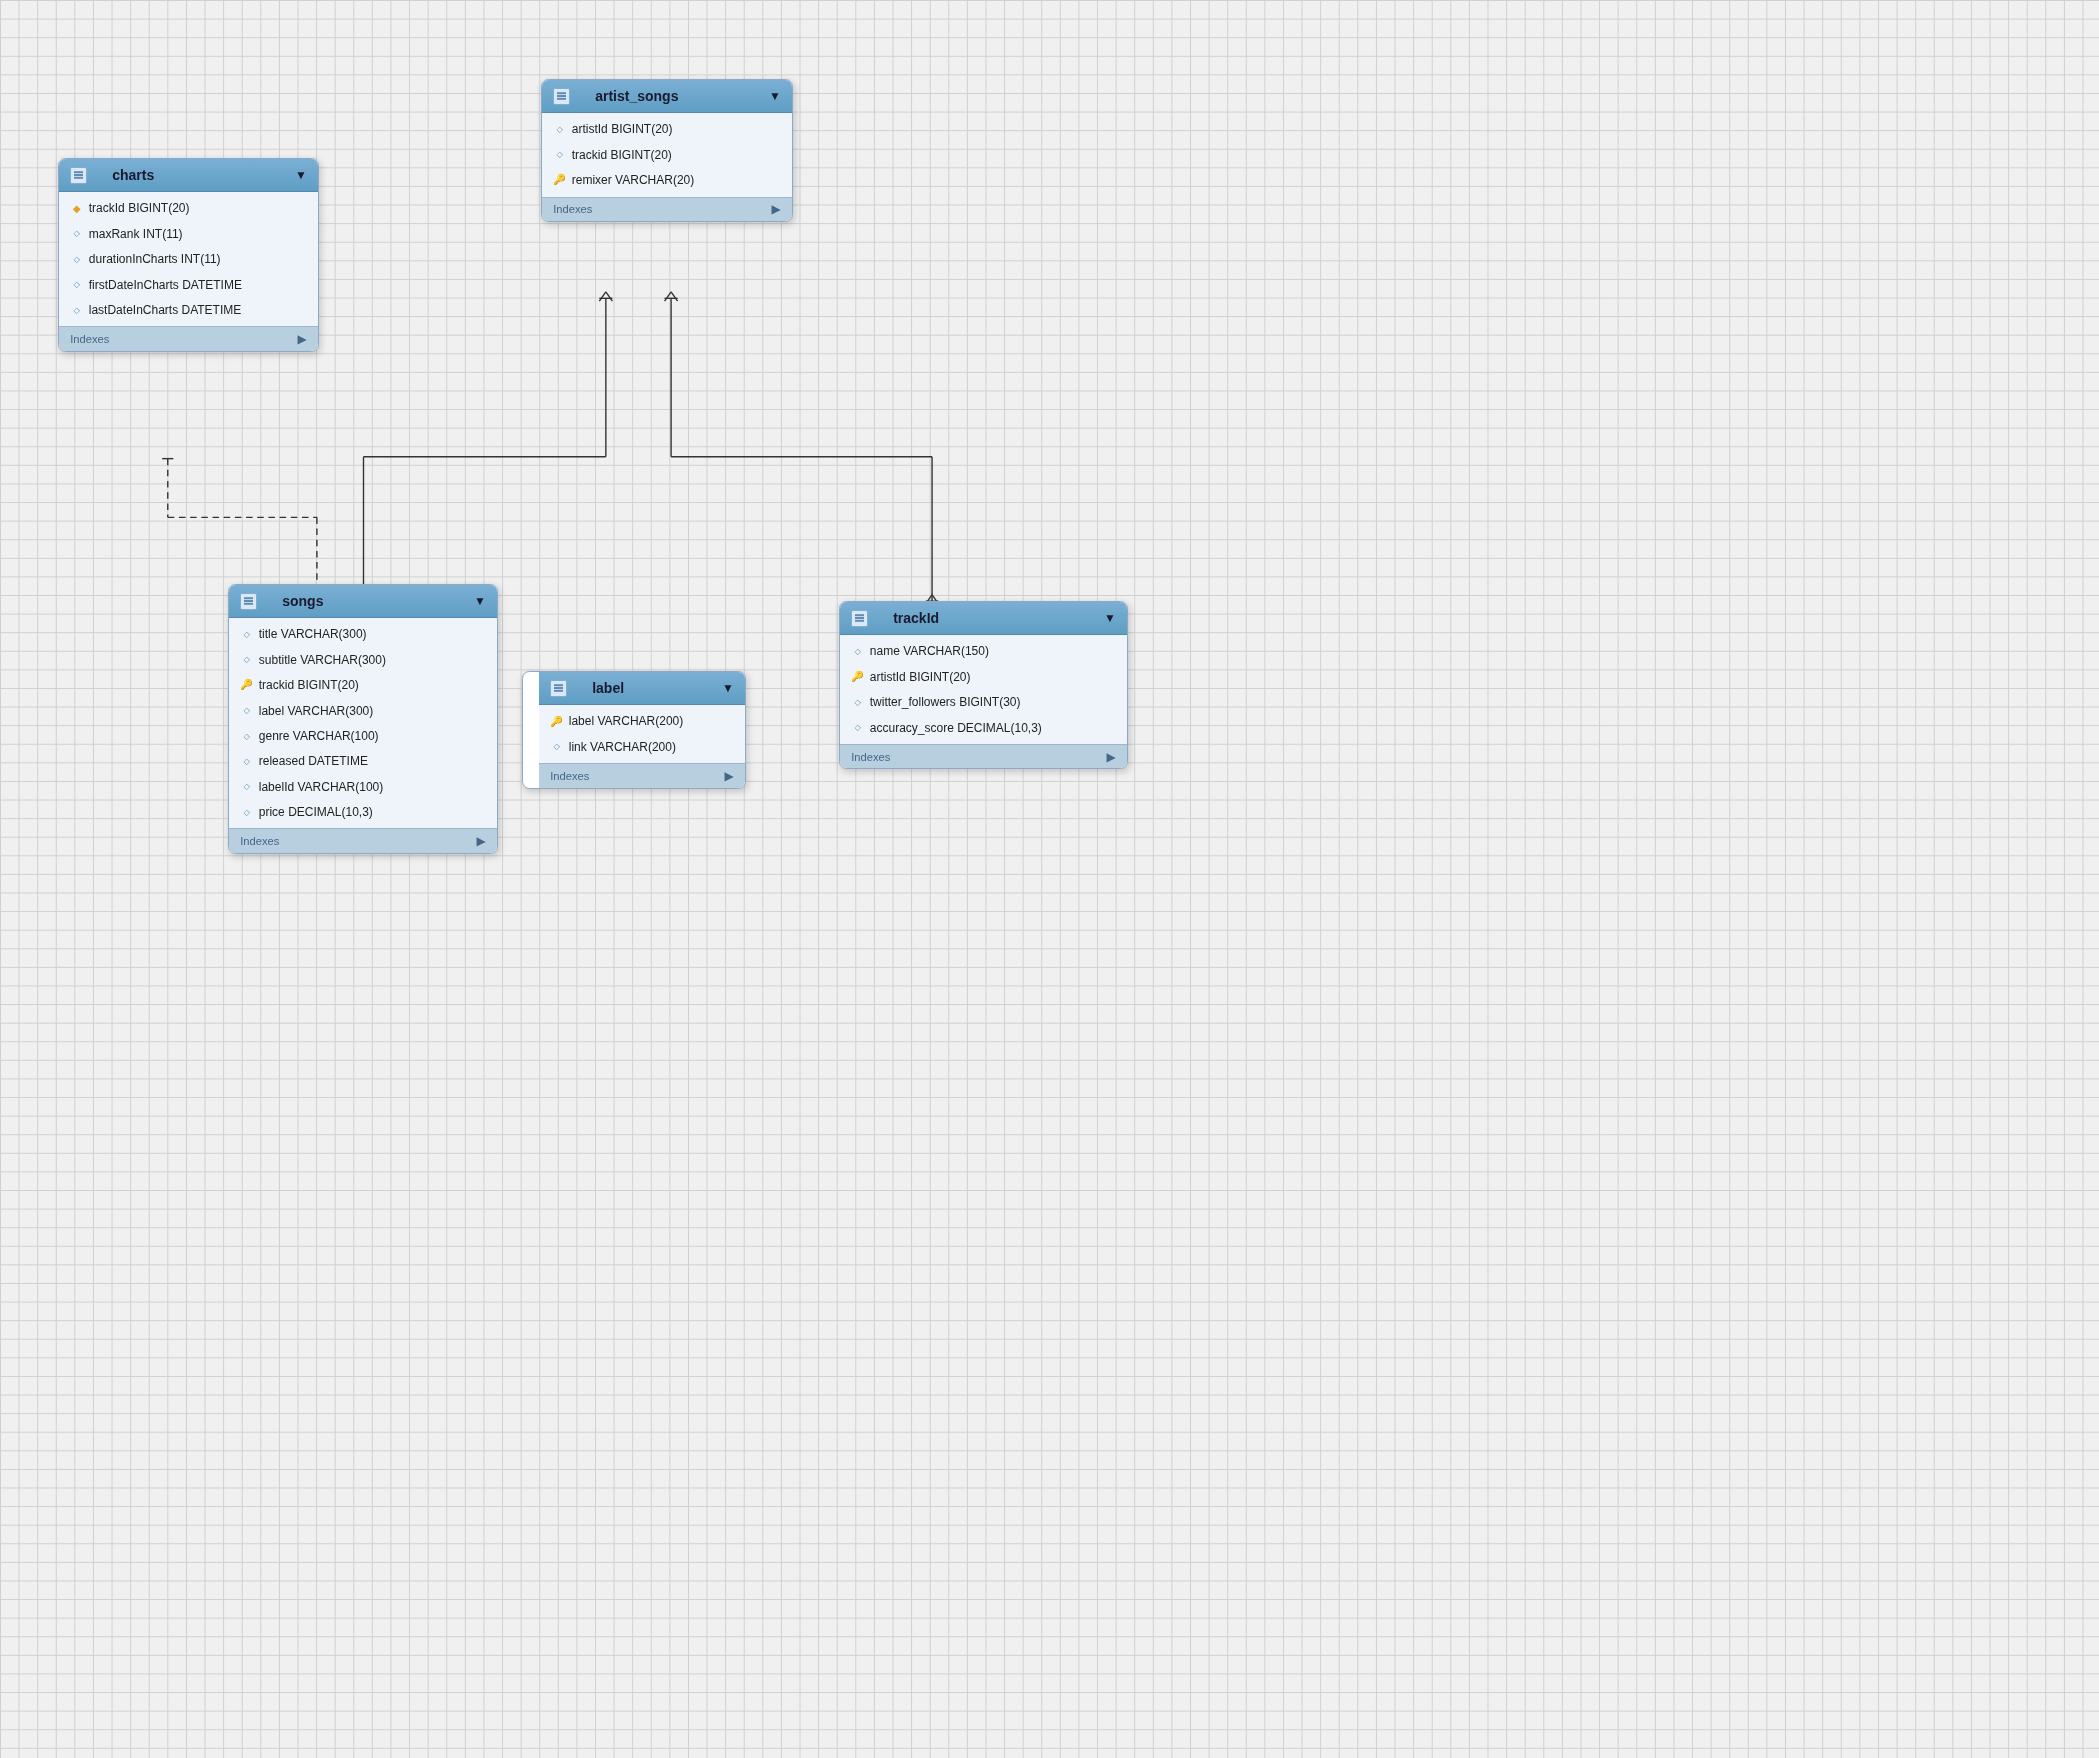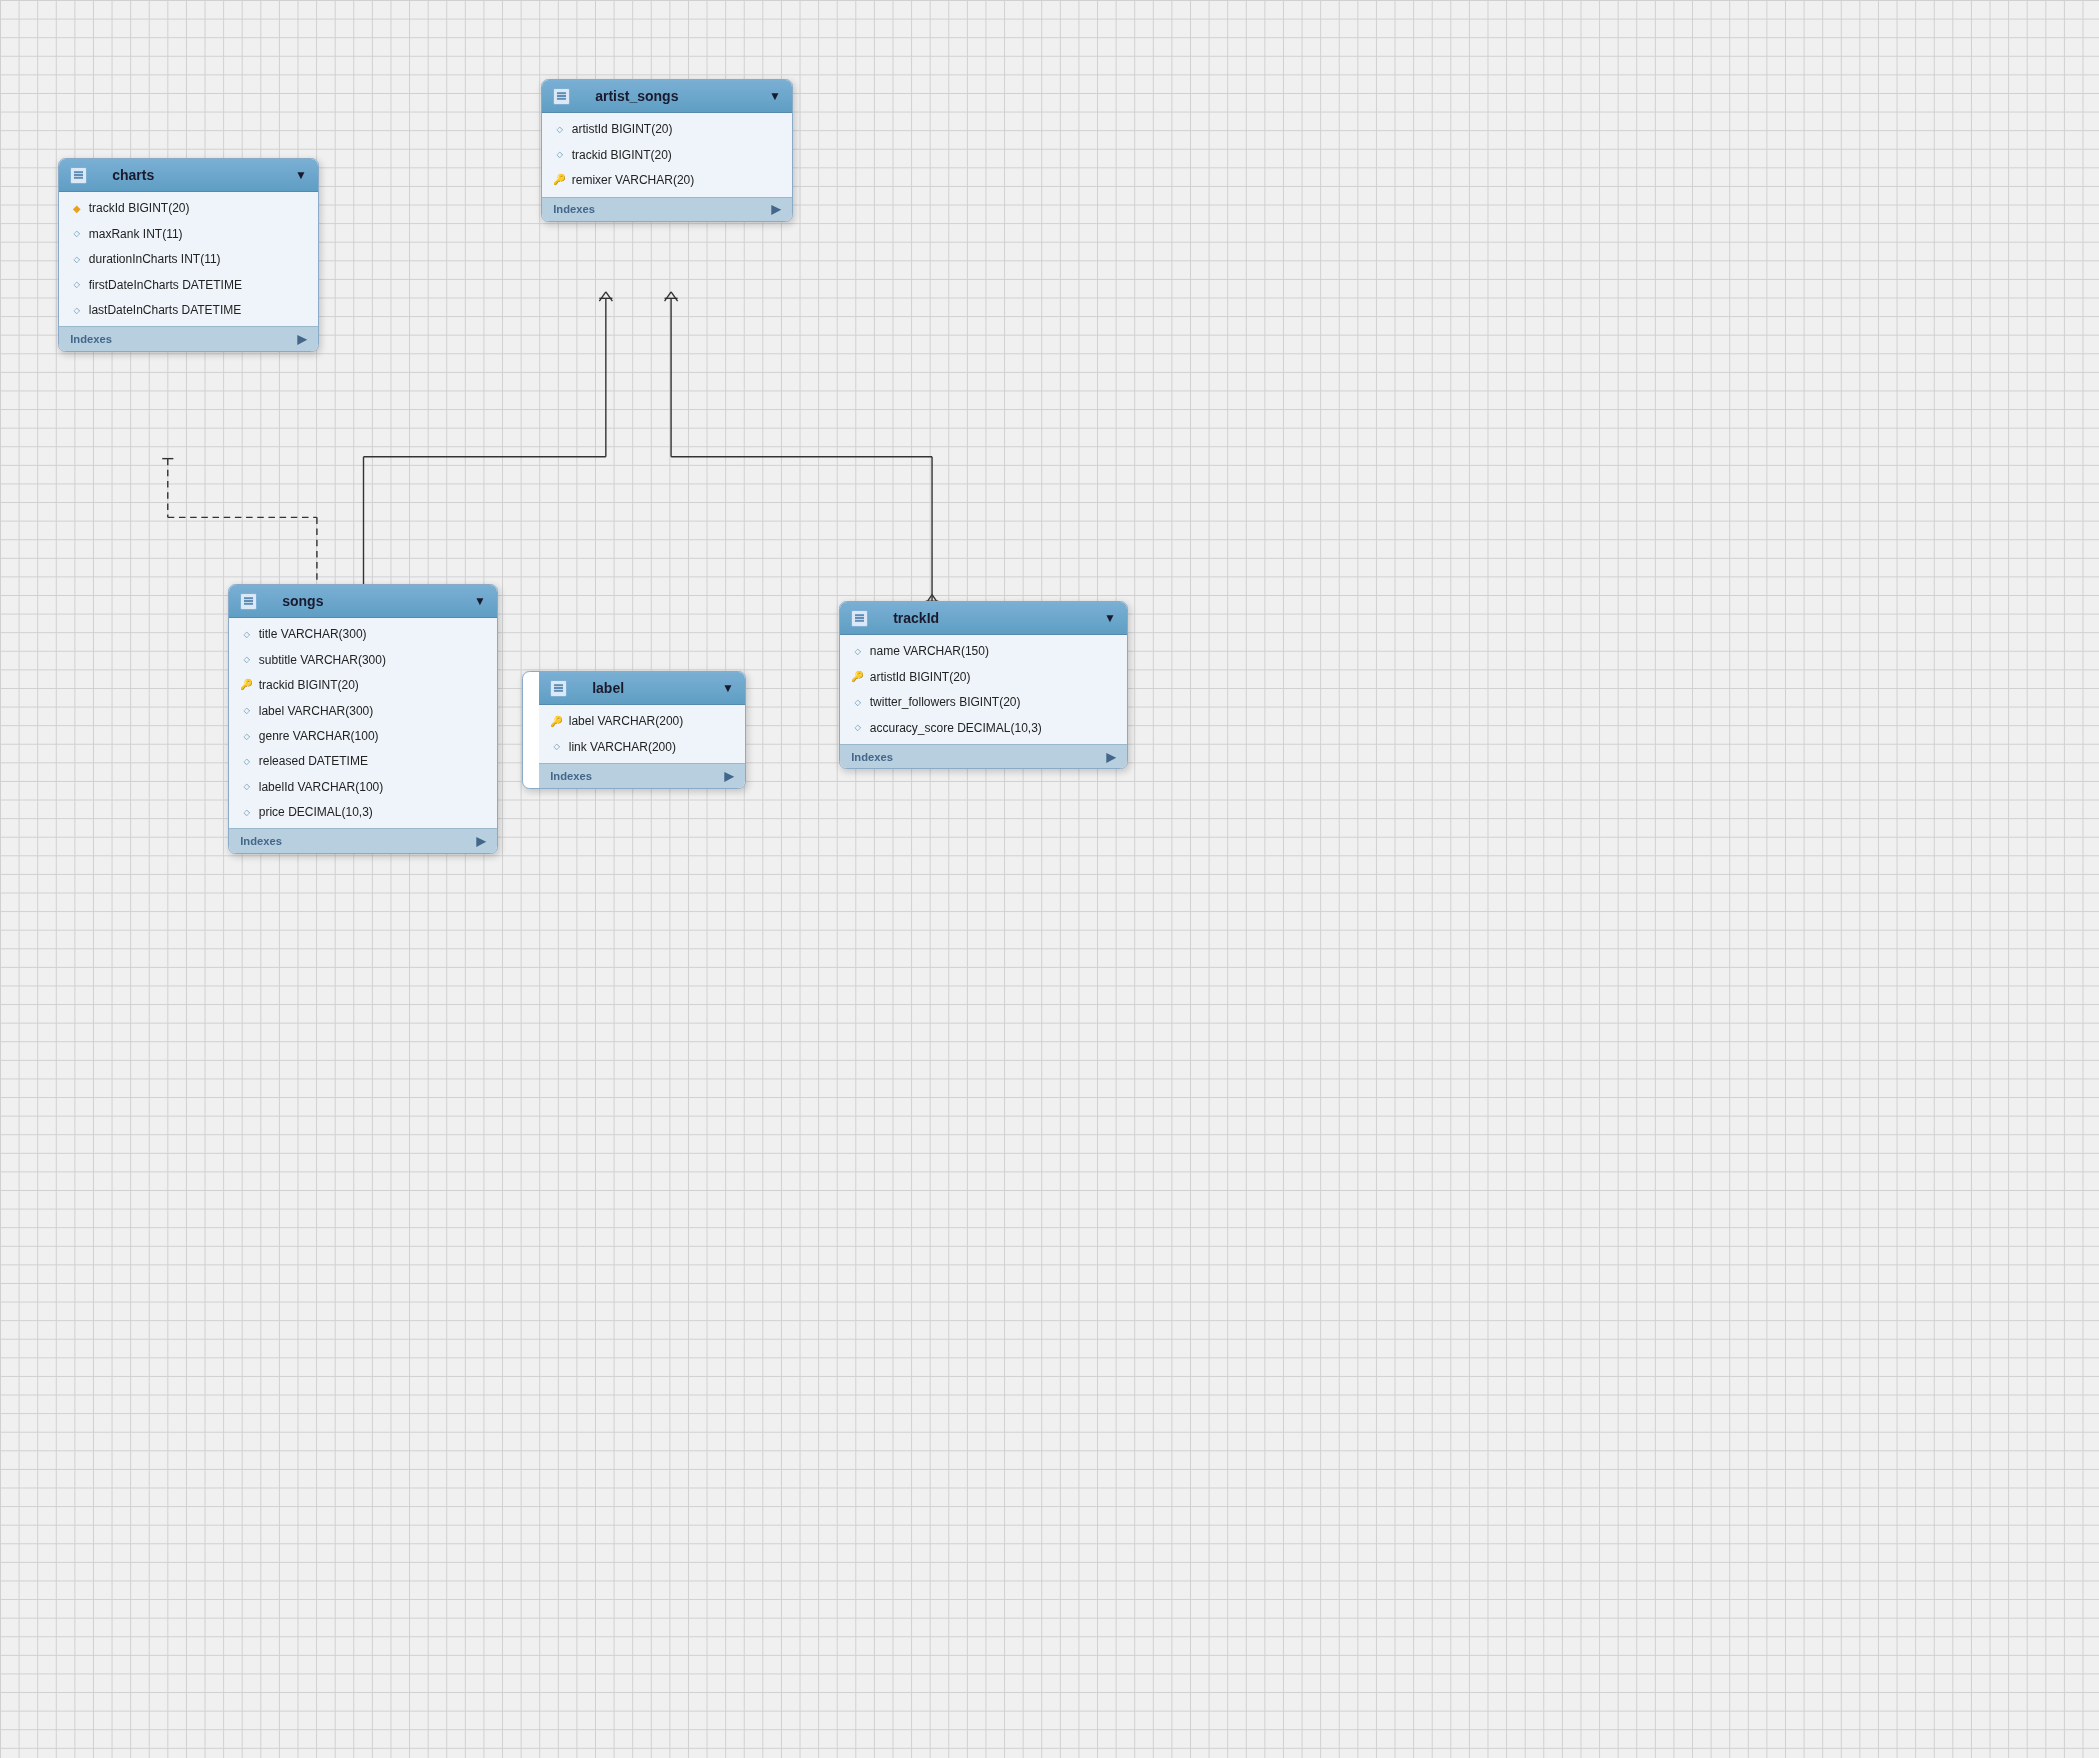--- a/index.html
+++ b/index.html
@@ -103,21 +103,21 @@
       font-size: 8.4px;
     }
 
     .table-footer {
       background: #b8cfe0;
       padding: 4.7px 11.2px;
       display: flex;
       align-items: center;
       justify-content: space-between;
       font-size: 11.2px;
-      font-weight: 700;
+      font-weight: 400;
       color: #446688;
       border-top: 0.9px solid #9ab8cc;
       gap: 40px;
     }
 
     .footer-arrow {
       font-size: 12px;
       color: #446688;
     }
 
@@ -309,21 +309,21 @@
     <div class="table-row">
       <span class="field-icon icon-diamond-empty">◇</span>
       <span>name VARCHAR(150)</span>
     </div>
     <div class="table-row">
       <span class="field-icon icon-pk">🔑</span>
       <span>artistId BIGINT(20)</span>
     </div>
     <div class="table-row">
       <span class="field-icon icon-diamond-empty">◇</span>
-      <span>twitter_followers BIGINT(20)</span>
+      <span>twitter_followers BIGINT(30)</span>
     </div>
     <div class="table-row">
       <span class="field-icon icon-diamond-empty">◇</span>
       <span>accuracy_score DECIMAL(10,3)</span>
     </div>
   </div>
   <div class="table-footer">
     <span>Indexes</span>
     <span class="footer-arrow">▶</span>
   </div>

